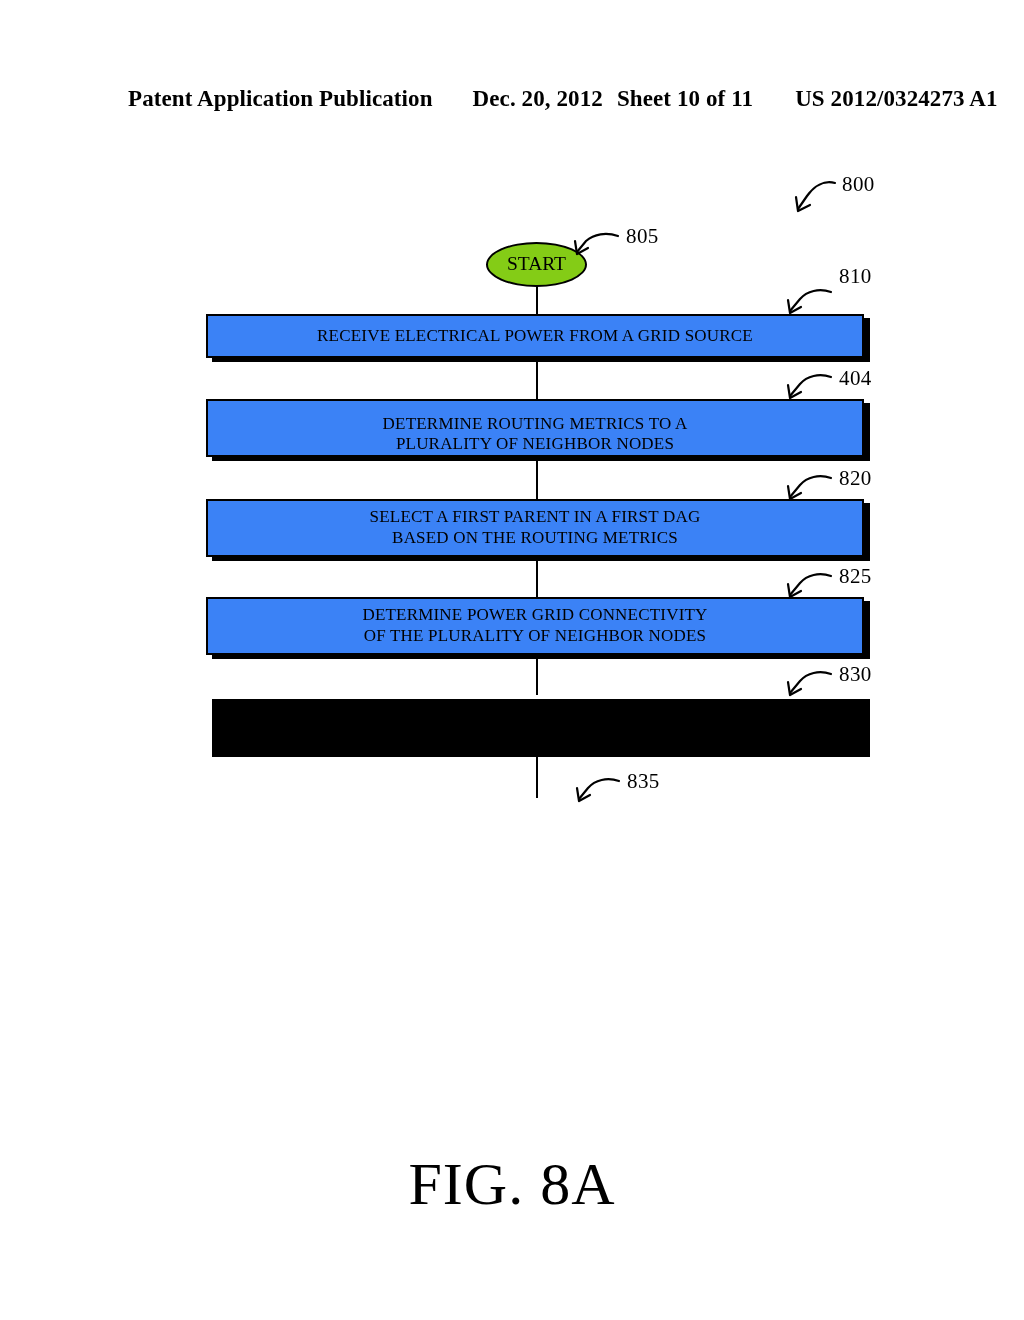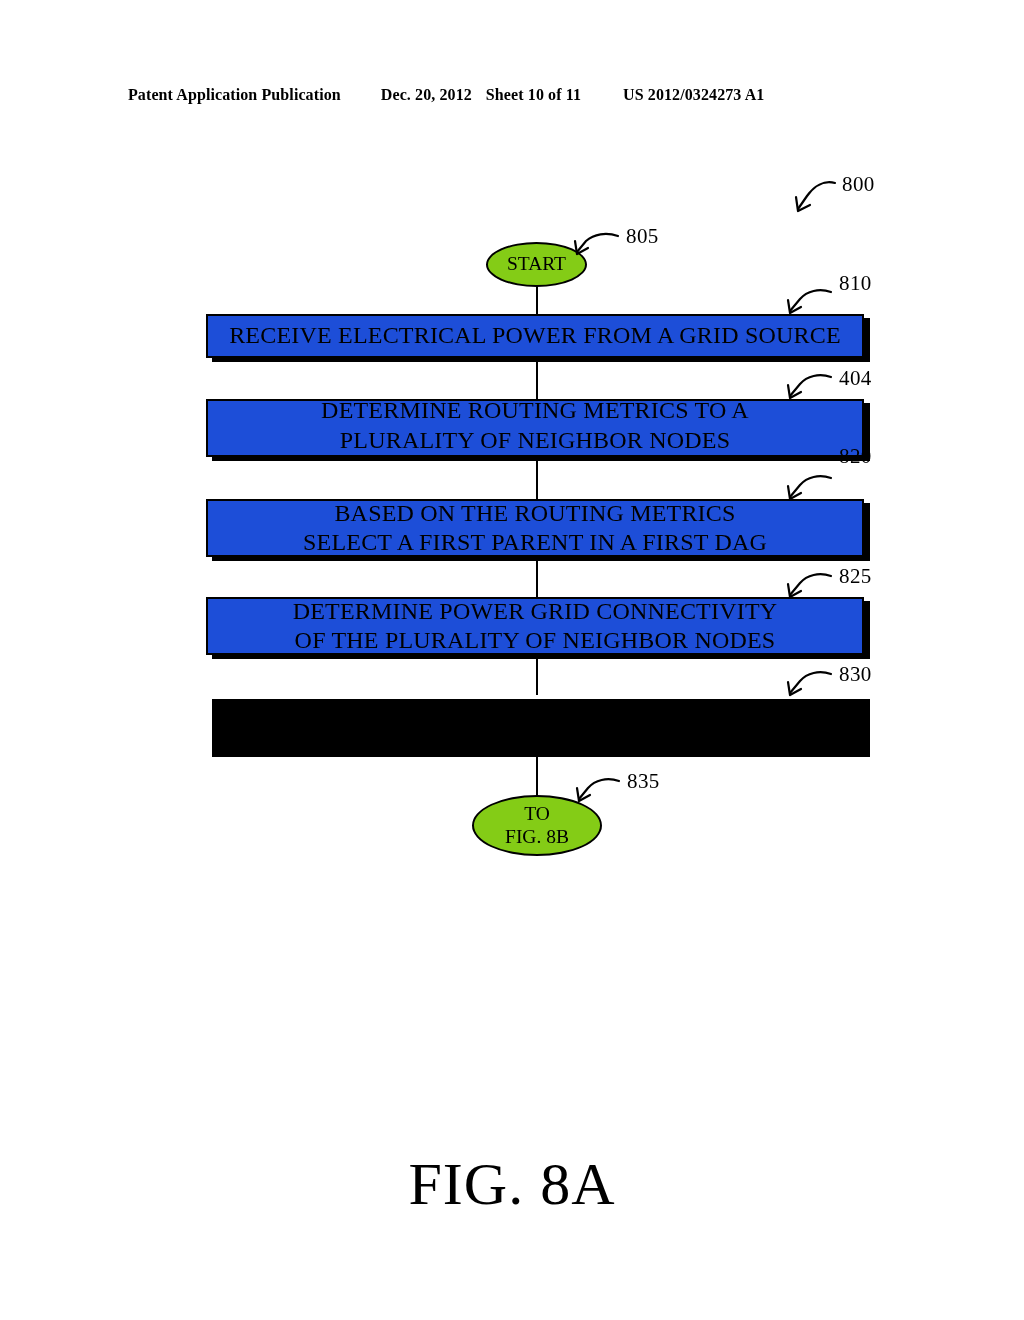--- a/index.html
+++ b/index.html
@@ -20,21 +20,21 @@
   
   .page-header {
     position: absolute;
     top: 86px;
     left: 128px;
     width: 768px;
     display: flex;
     align-items: baseline;
     font-family: "Liberation Serif", "DejaVu Serif", serif;
     font-weight: bold;
-    font-size: 16px;
+    font-size: 23px;
     letter-spacing: 0.1px;
     white-space: nowrap;
   }
   .hdr-pub    { margin-right: 40px; }
   .hdr-date   { margin-right: 14px; }
   .hdr-sheet  { margin-right: 42px; }
   .hdr-number { }
 
   
   .figure {
@@ -46,26 +46,26 @@
     margin-left: 36px;
   }
 
   
   .proc-box {
     position: absolute;
     left: 170px;
     width: 658px;
     box-sizing: border-box;
     border: 2px solid #000000;
-    background: #1d4ed8;
+    background: #3b82f6;
     display: flex;
     align-items: center;
     justify-content: center;
     text-align: center;
-    font-size: 24px;
+    font-size: 17px;
     line-height: 1.22;
     letter-spacing: 0.2px;
     z-index: 3;
   }
   .proc-box .box-text {
     padding: 0 12px;
   }
   
   .proc-shadow {
     position: absolute;
@@ -196,23 +196,23 @@
     </g>
 
     <g stroke="#000" stroke-width="2.2" fill="none" stroke-linecap="round">
       <path d="M 583 781 C 571 777 559 780 552 788 L 543 799"></path>
       <path d="M 543 801 L 541 788 M 543 801 L 554 795"></path>
     </g>
   </svg>
 
   <div class="ref-label" style="left:806px; top:172px;">800</div>
   <div class="ref-label" style="left:590px; top:224px;">805</div>
-  <div class="ref-label" style="left:803px; top:271px;">810</div>
+  <div class="ref-label" style="left:803px; top:264px;">810</div>
   <div class="ref-label" style="left:803px; top:366px;">404</div>
-  <div class="ref-label" style="left:803px; top:444px;text-align:center;">820</div>
+  <div class="ref-label" style="left:803px; top:466px;text-align:center;">820</div>
   <div class="ref-label" style="left:803px; top:564px;">825</div>
   <div class="ref-label" style="left:803px; top:662px;">830</div>
   <div class="ref-label" style="left:591px; top:769px;">835</div>
 
   <div class="connector" style="top:285px; height:29px;"></div>
 
   <div class="connector" style="top:358px; height:41px;"></div>
 
   <div class="connector" style="top:457px; height:42px;"></div>
 
@@ -237,37 +237,31 @@
   <div class="proc-box box-h2" style="top:399px;align-items:flex-end;">
     <div class="box-text">
       <div>DETERMINE ROUTING METRICS TO A</div>
       <div>PLURALITY OF NEIGHBOR NODES</div>
     </div>
   </div>
 
   <div class="proc-shadow box-h2" style="top:503px;"></div>
   <div class="proc-box box-h2" style="top:499px;">
     <div class="box-text">
+      <div>SELECT A FIRST PARENT IN A FIRST DAG</div>
       <div>BASED ON THE ROUTING METRICS</div>
-      <div>SELECT A FIRST PARENT IN A FIRST DAG</div>
     </div>
   </div>
 
   <div class="proc-shadow box-h2" style="top:601px;"></div>
   <div class="proc-box box-h2" style="top:597px;">
     <div class="box-text">
       <div>DETERMINE POWER GRID CONNECTIVITY</div>
       <div>OF THE PLURALITY OF NEIGHBOR NODES</div>
     </div>
   </div>
 
   <div class="proc-shadow box-h2" style="top:699px;"></div>
 
-  <div class="oval" id="oval-end">
-    <div>
-      <div>TO</div>
-      <div>FIG. 8B</div>
-    </div>
-  </div>
 
 </div>
 
 <div class="fig-caption">FIG. 8A</div>
 
 </body></html>

